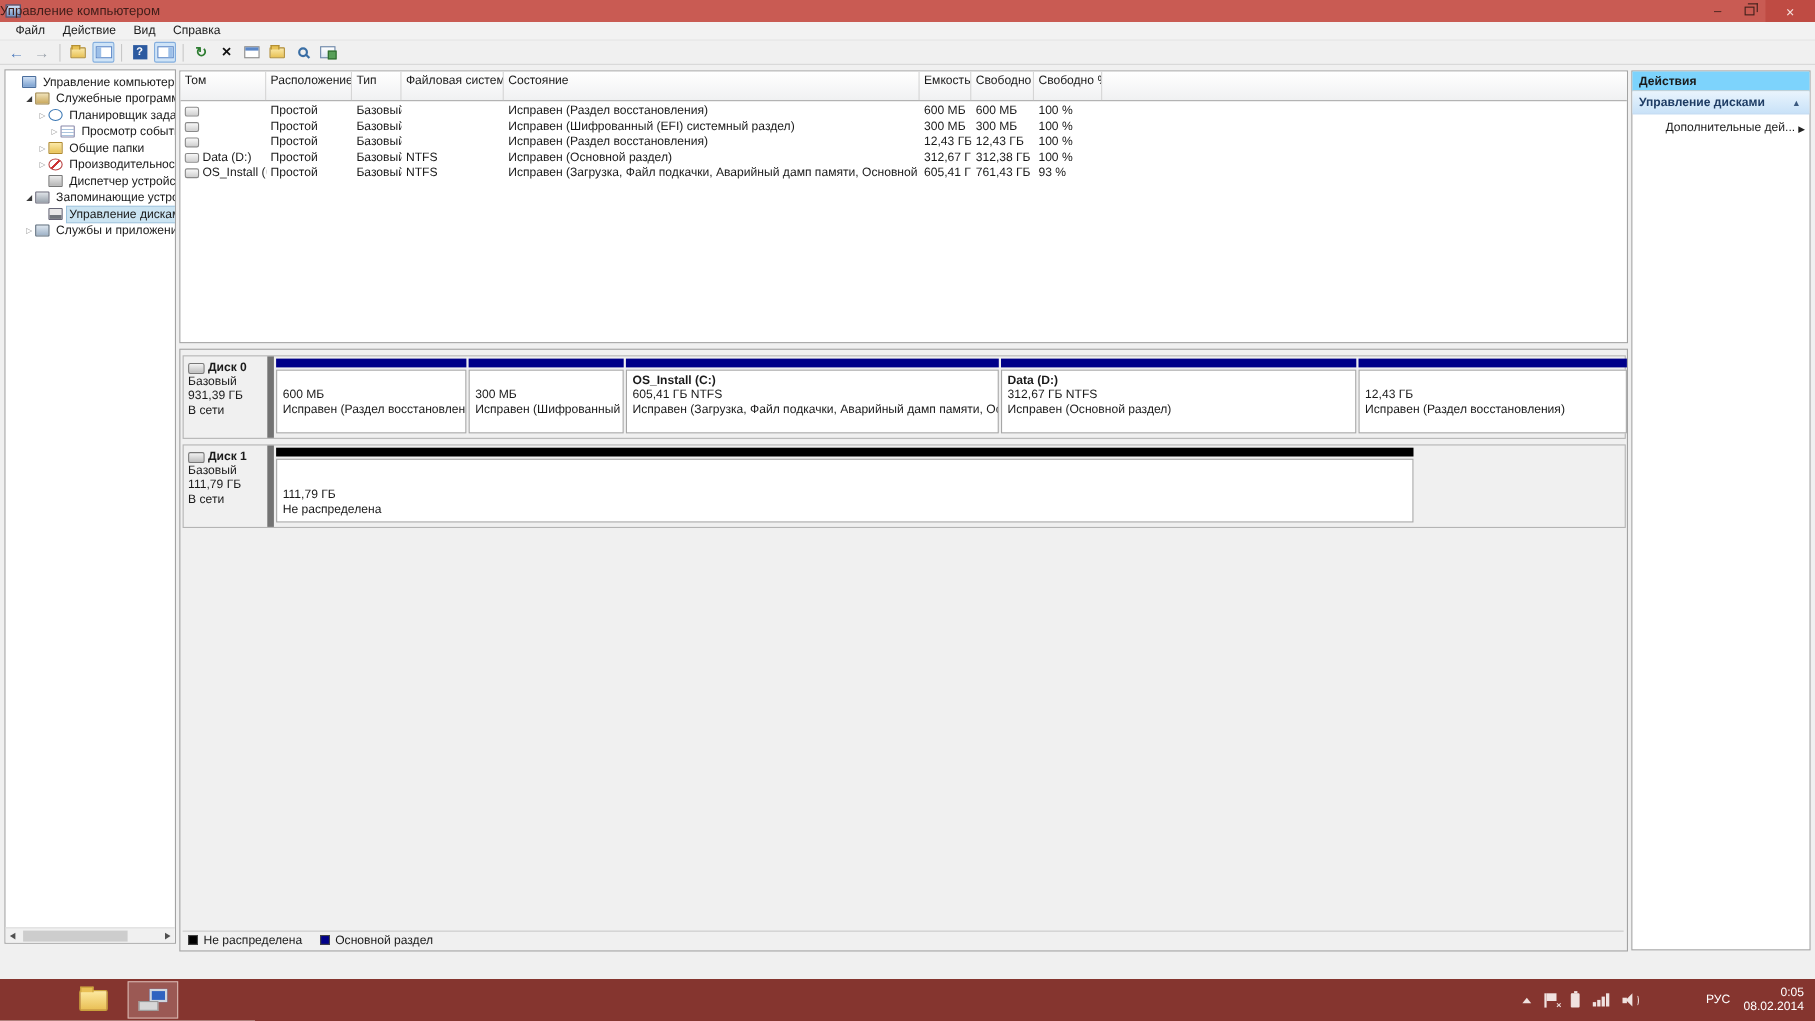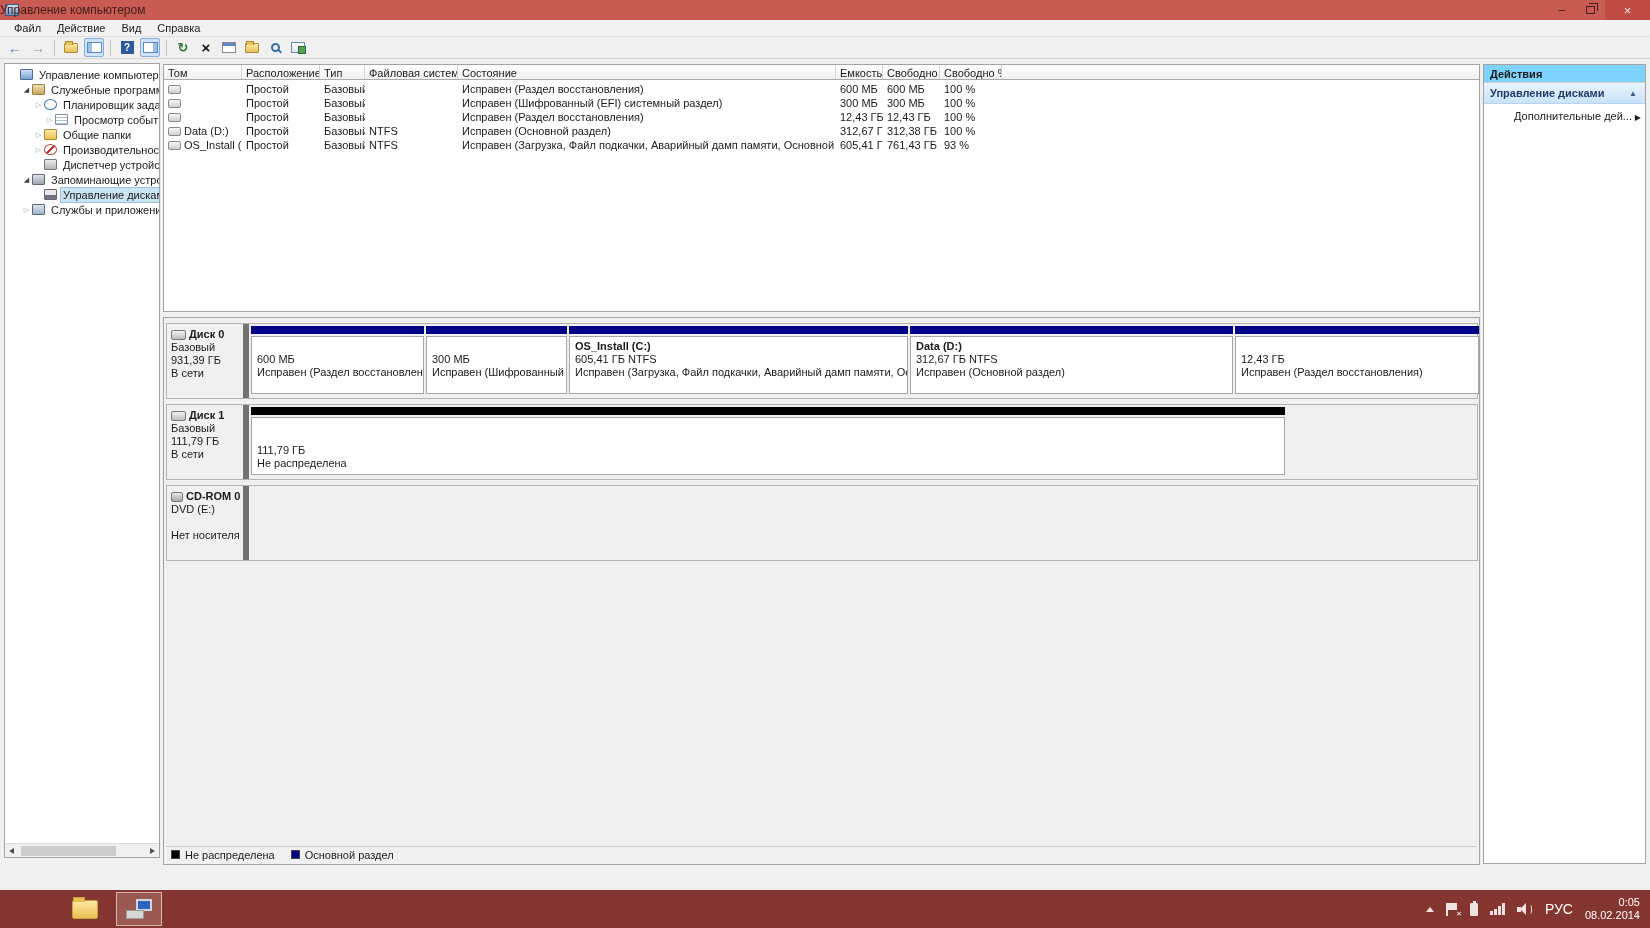--- a/index.html
+++ b/index.html
@@ -63,21 +63,21 @@
   .h-scroll { position:absolute; left:0; right:0; bottom:0; height:14px; background:#f0f0f0; border-top:1px solid #dcdcdc; display:flex; align-items:center; }
   .hs-arrow { width:14px; height:14px; position:relative; }
   .hs-arrow::before { content:""; position:absolute; top:4px; border-style:solid; }
   .hs-left::before  { left:4px; border-width:3.5px 5px 3.5px 0; border-color:transparent #505050 transparent transparent; }
   .hs-right::before { right:4px; border-width:3.5px 0 3.5px 5px; border-color:transparent transparent transparent #505050; }
   .hs-thumb { width:95px; height:10px; background:#cdcdcd; margin-left:2px; }
   .hs-track { flex:1; }
 
   
   .volume-panel { position:absolute; left:163px; top:64px; width:1317px; height:248px; background:#fff; border:1px solid #a3a3a3; overflow:hidden; }
-  .vheader { display:flex; height:15px; background:linear-gradient(#ffffff,#f0f1f2); border-bottom:1px solid #ababab; }
+  .vheader { display:flex; height:27px; background:linear-gradient(#ffffff,#f0f1f2); border-bottom:1px solid #ababab; }
   .vh-cell { padding:2px 4px; border-right:1px solid #d5d5d5; white-space:nowrap; overflow:hidden; }
   .vrow { display:flex; height:14px; line-height:14px; }
   .v-cell { padding:0 4px; white-space:nowrap; overflow:hidden; }
   .col-vol{width:78px} .col-loc{width:78px} .col-type{width:45px} .col-fs{width:93px}
   .col-status{width:378px} .col-cap{width:47px} .col-free{width:57px} .col-pct{width:62px}
   .vol-cell { display:flex; align-items:center; gap:3px; }
   .vol-icon { width:13px; height:9px; flex:0 0 13px; border:1px solid #8a8a8a; border-radius:2px; background:linear-gradient(#f8f8f8,#cfcfcf); }
 
   
   .graphic-panel { position:absolute; left:163px; top:317px; width:1317px; height:548px; background:#f0f0f0; border:1px solid #a3a3a3; }
@@ -128,21 +128,21 @@
   .flag-icon .banner { position:absolute; left:1.5px; top:0; width:9px; height:7px; background:#f0e2e0; }
   .flag-icon .x { position:absolute; right:-3px; bottom:-2px; font-size:8px; font-weight:bold; color:#f0e2e0; }
   .battery-icon { width:8px; height:13px; border:1.5px solid #f0e2e0; border-radius:1px; position:relative; background:#f0e2e0; }
   .battery-icon::before { content:""; position:absolute; top:-3px; left:1.5px; width:3px; height:2px; background:#f0e2e0; }
   .net-bars { display:flex; align-items:flex-end; gap:1.5px; height:12px; }
   .net-bars span { width:2.5px; background:#f0e2e0; display:block; }
   .spk { position:relative; width:16px; height:13px; }
   .spk .box { position:absolute; left:0; top:4px; width:4px; height:5px; background:#f0e2e0; }
   .spk .cone { position:absolute; left:3px; top:0; width:0; height:0; border-top:6.5px solid transparent; border-bottom:6.5px solid transparent; border-right:6px solid #f0e2e0; }
   .spk .wave { position:absolute; left:10px; top:1px; width:5px; height:11px; border:1.5px solid transparent; border-right-color:#f0e2e0; border-radius:50%; }
-  .lang { font-size:14px; }
+  .lang { font-size:11px;margin-left:48px; }
   .clock { text-align:right; line-height:13px; font-size:11px; }
 </style>
 </head>
 <body>
 
 <div class="titlebar">
   <span class="app-icon16"></span>
   <div class="title-text">Управление компьютером</div>
   <div class="win-buttons">
     <div class="win-btn">–</div>
@@ -412,32 +412,20 @@
       <div class="partition" style="width:1034px">
         <div class="p-strip unalloc"></div>
         <div class="p-box mid-pad">
           <div>111,79 ГБ</div>
           <div>Не распределена</div>
         </div>
       </div>
     </div>
   </div>
 
-  <div class="disk-row" style="top:167px">
-    <div class="disk-label">
-      <div class="disk-title">
-          <span class="cd-icon"></span>
-          <span>CD-ROM 0</span>
-        </div>
-      <div>DVD (E:)</div>
-      <div class="spacer13"></div>
-      <div>Нет носителя</div>
-    </div>
-    <div class="part-area"></div>
-  </div>
 
   <div class="legend">
     <div class="legend-item">
       <span class="swatch" style="background:#000000"></span>
       <span>Не распределена</span>
     </div>
     <div class="legend-item">
       <span class="swatch" style="background:#000089"></span>
       <span>Основной раздел</span>
     </div>

